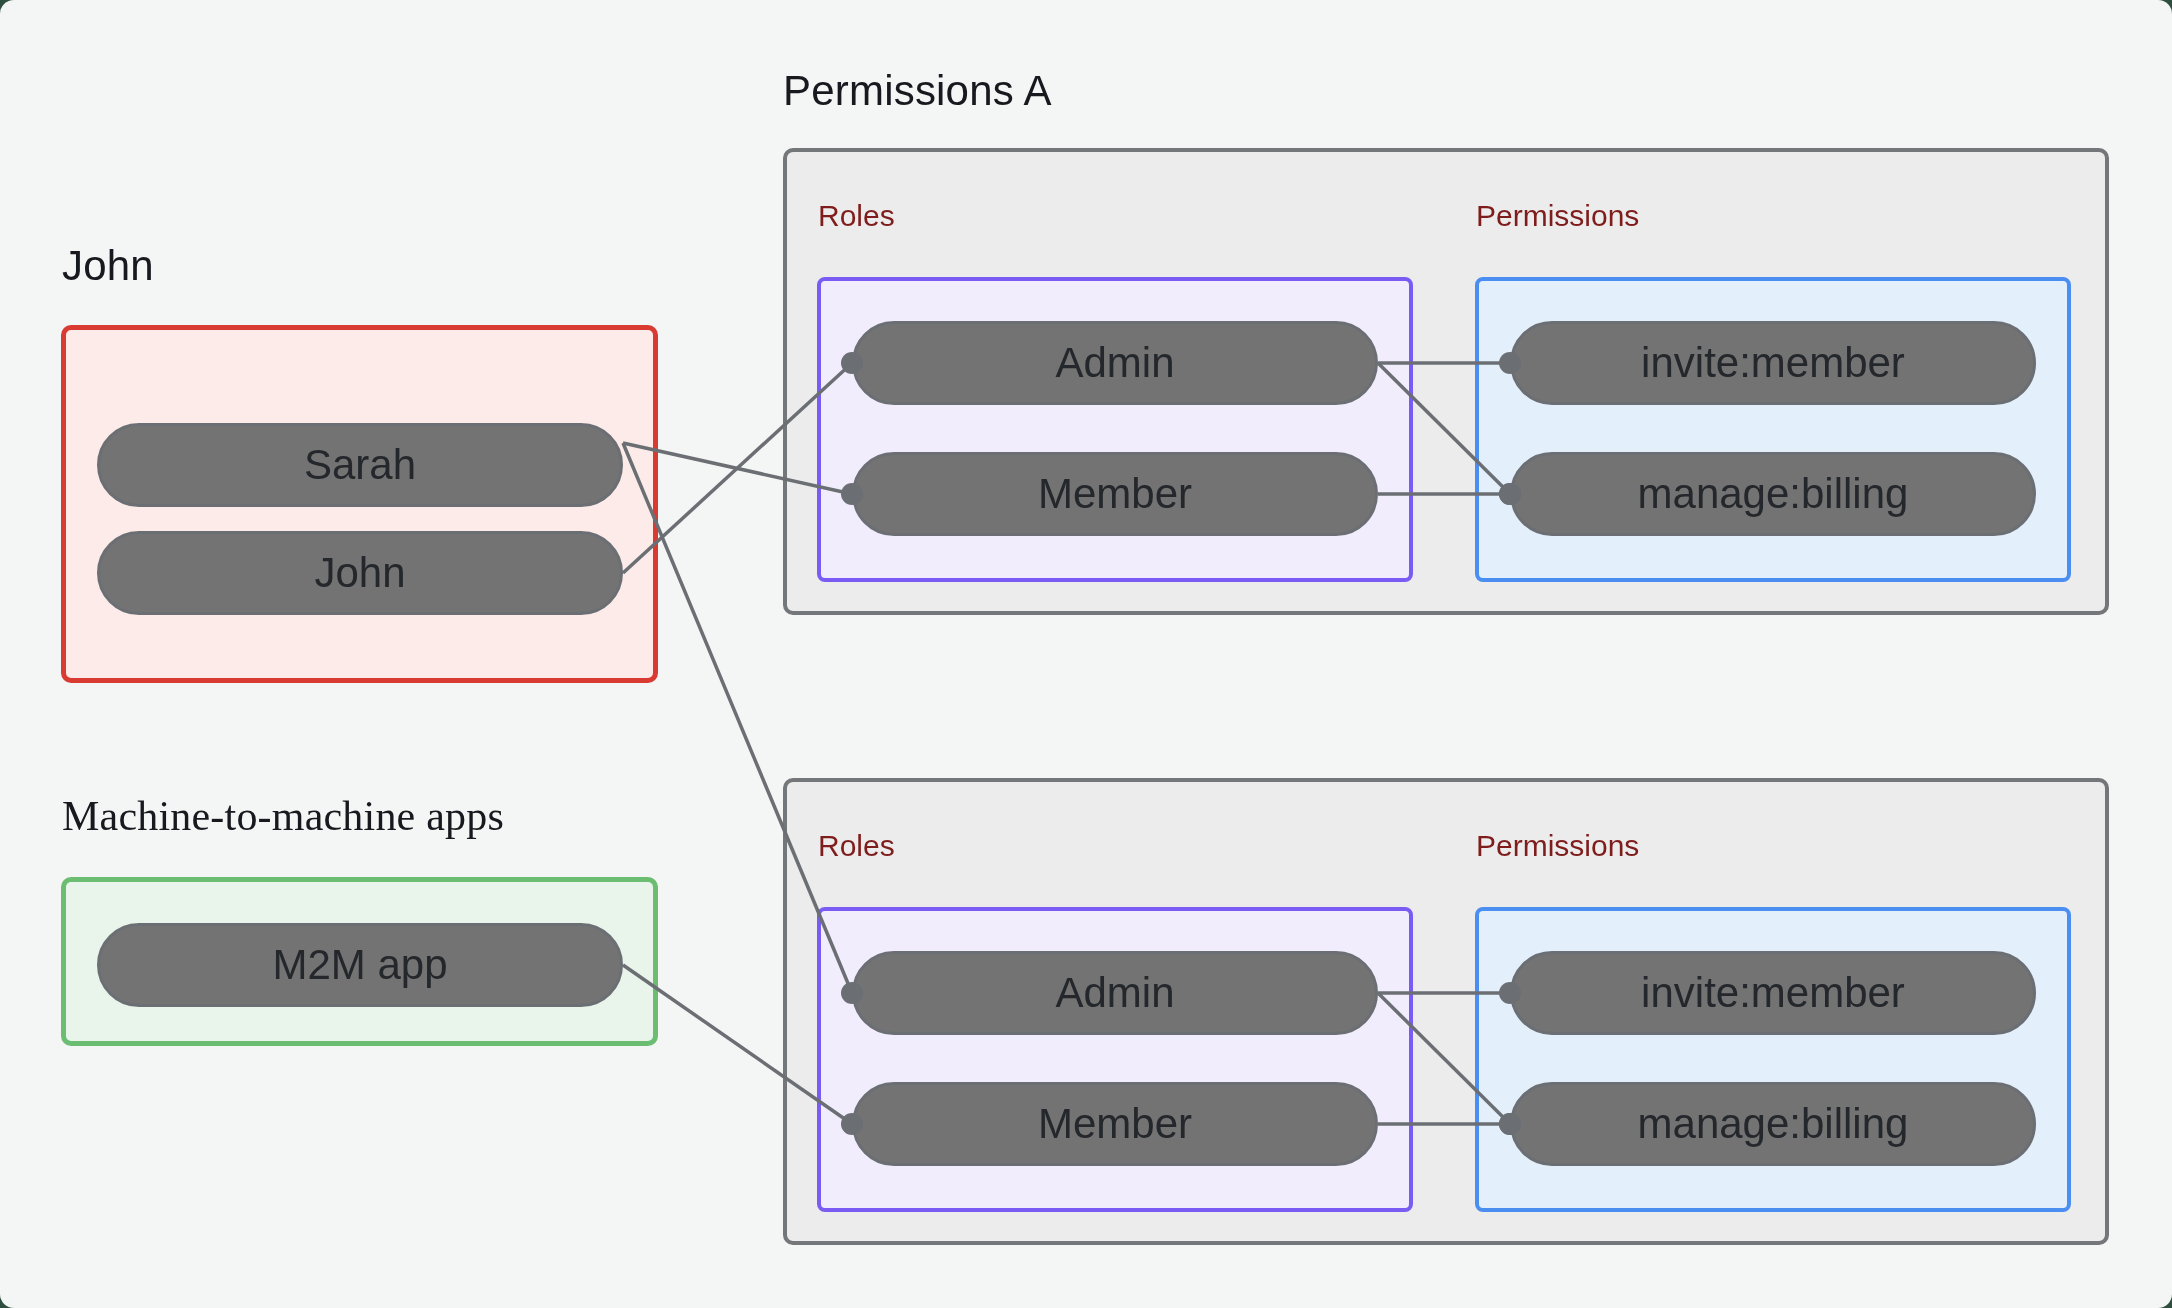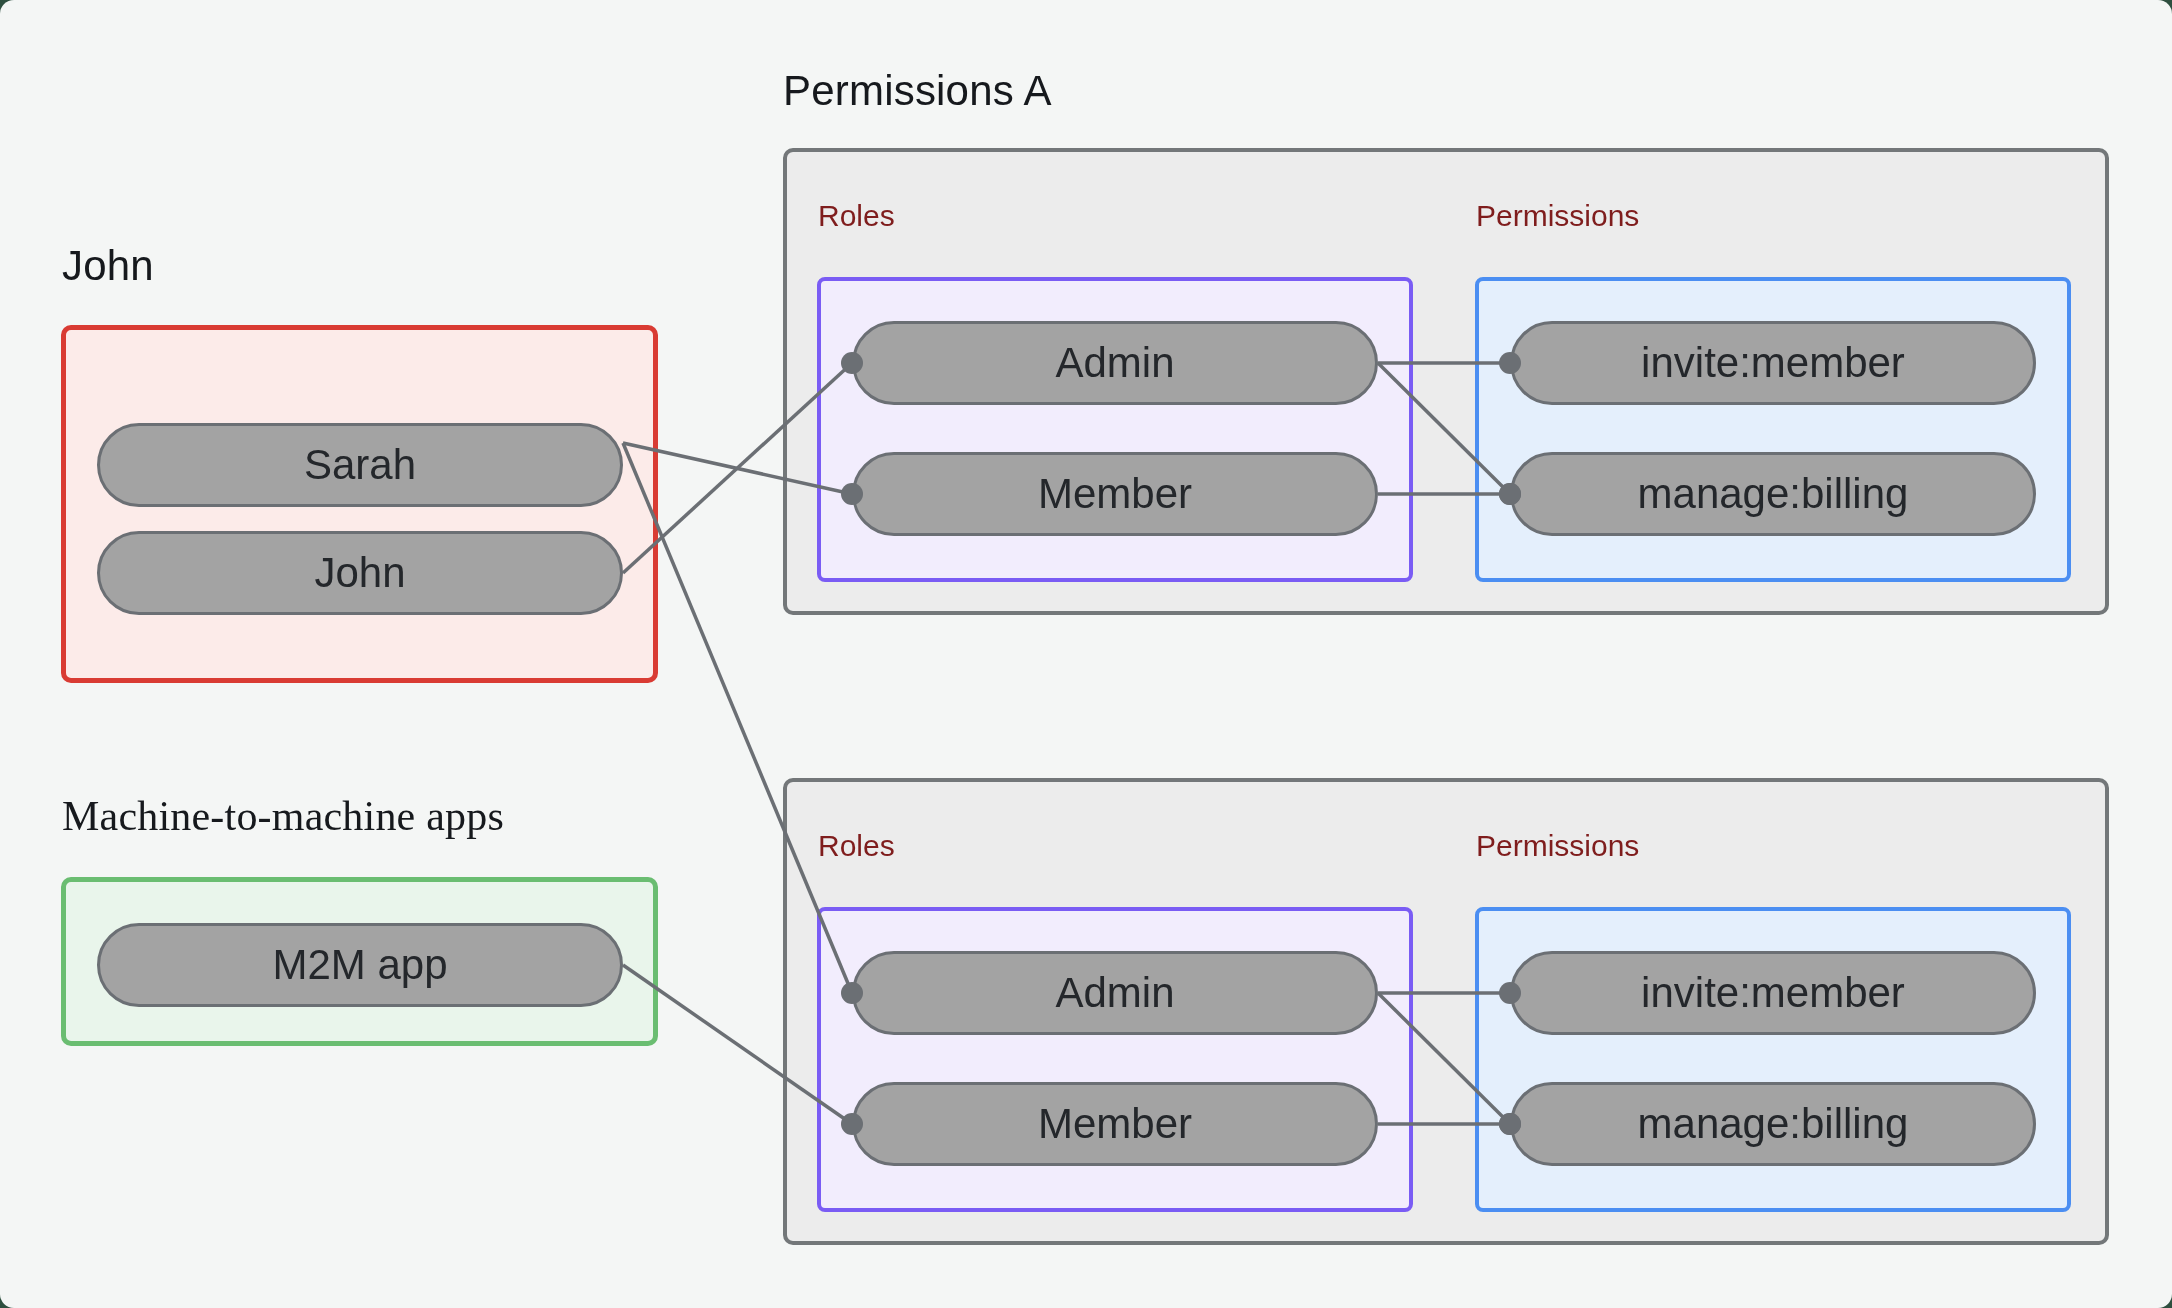--- a/index.html
+++ b/index.html
@@ -25,21 +25,21 @@
   .users-box{border:5px solid #d93b33;background:#fcebe9;}
   .m2m-box{border:5px solid #6abd71;background:#e9f5eb;}
   .org-box{position:absolute;box-sizing:border-box;border-radius:10px;
     border:4px solid #737779;background:#ececec;}
   .roles-box{position:absolute;box-sizing:border-box;border-radius:8px;
     border:4px solid #7a5cf4;background:#f2edfd;}
   .perms-box{position:absolute;box-sizing:border-box;border-radius:8px;
     border:4px solid #4b8ef2;background:#e4effc;}
   .pill{
     position:absolute;box-sizing:border-box;width:526px;height:84px;
-    background:#a3a3a3;border:3.5px solid #6b6f74;border-radius:42px;
+    background:#737373;border:3.5px solid #6b6f74;border-radius:42px;
     display:flex;align-items:center;justify-content:center;
     font-size:42px;color:#24272b;z-index:2;
   }
   .edges{position:absolute;left:0;top:0;z-index:10;pointer-events:none;}
 </style>
 </head>
 <body>
 
 <div class="canvas">
 

